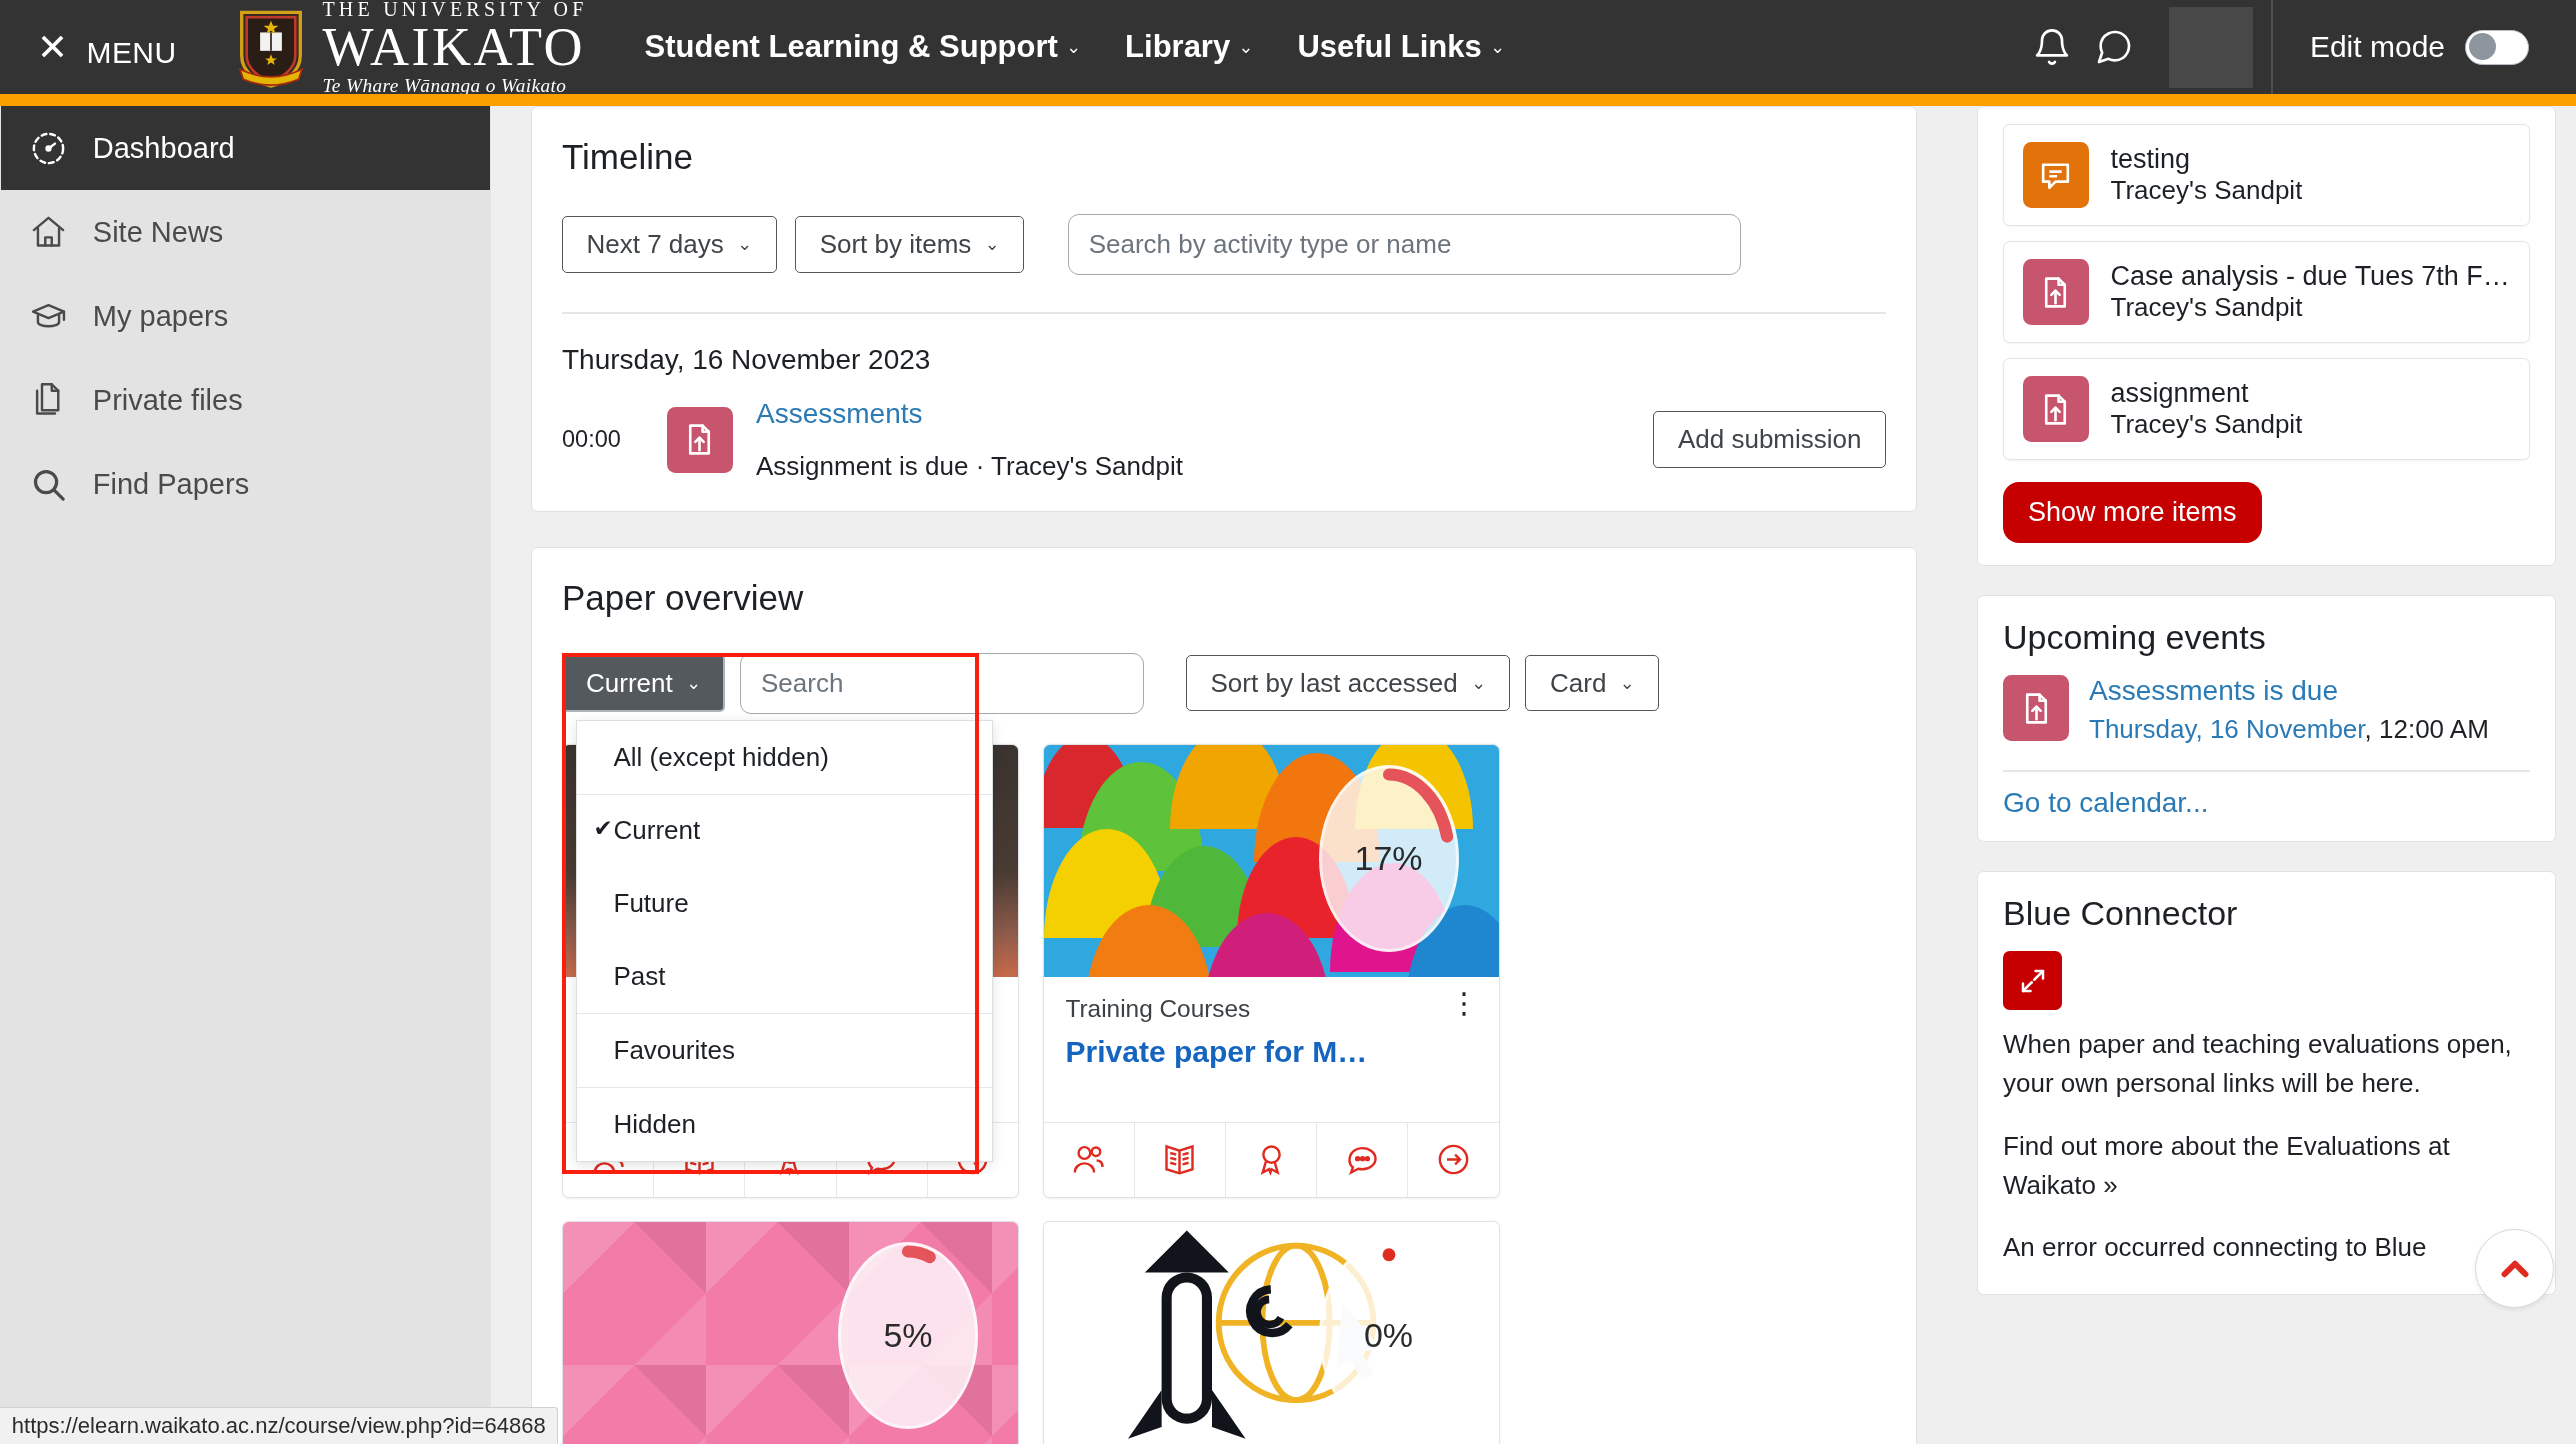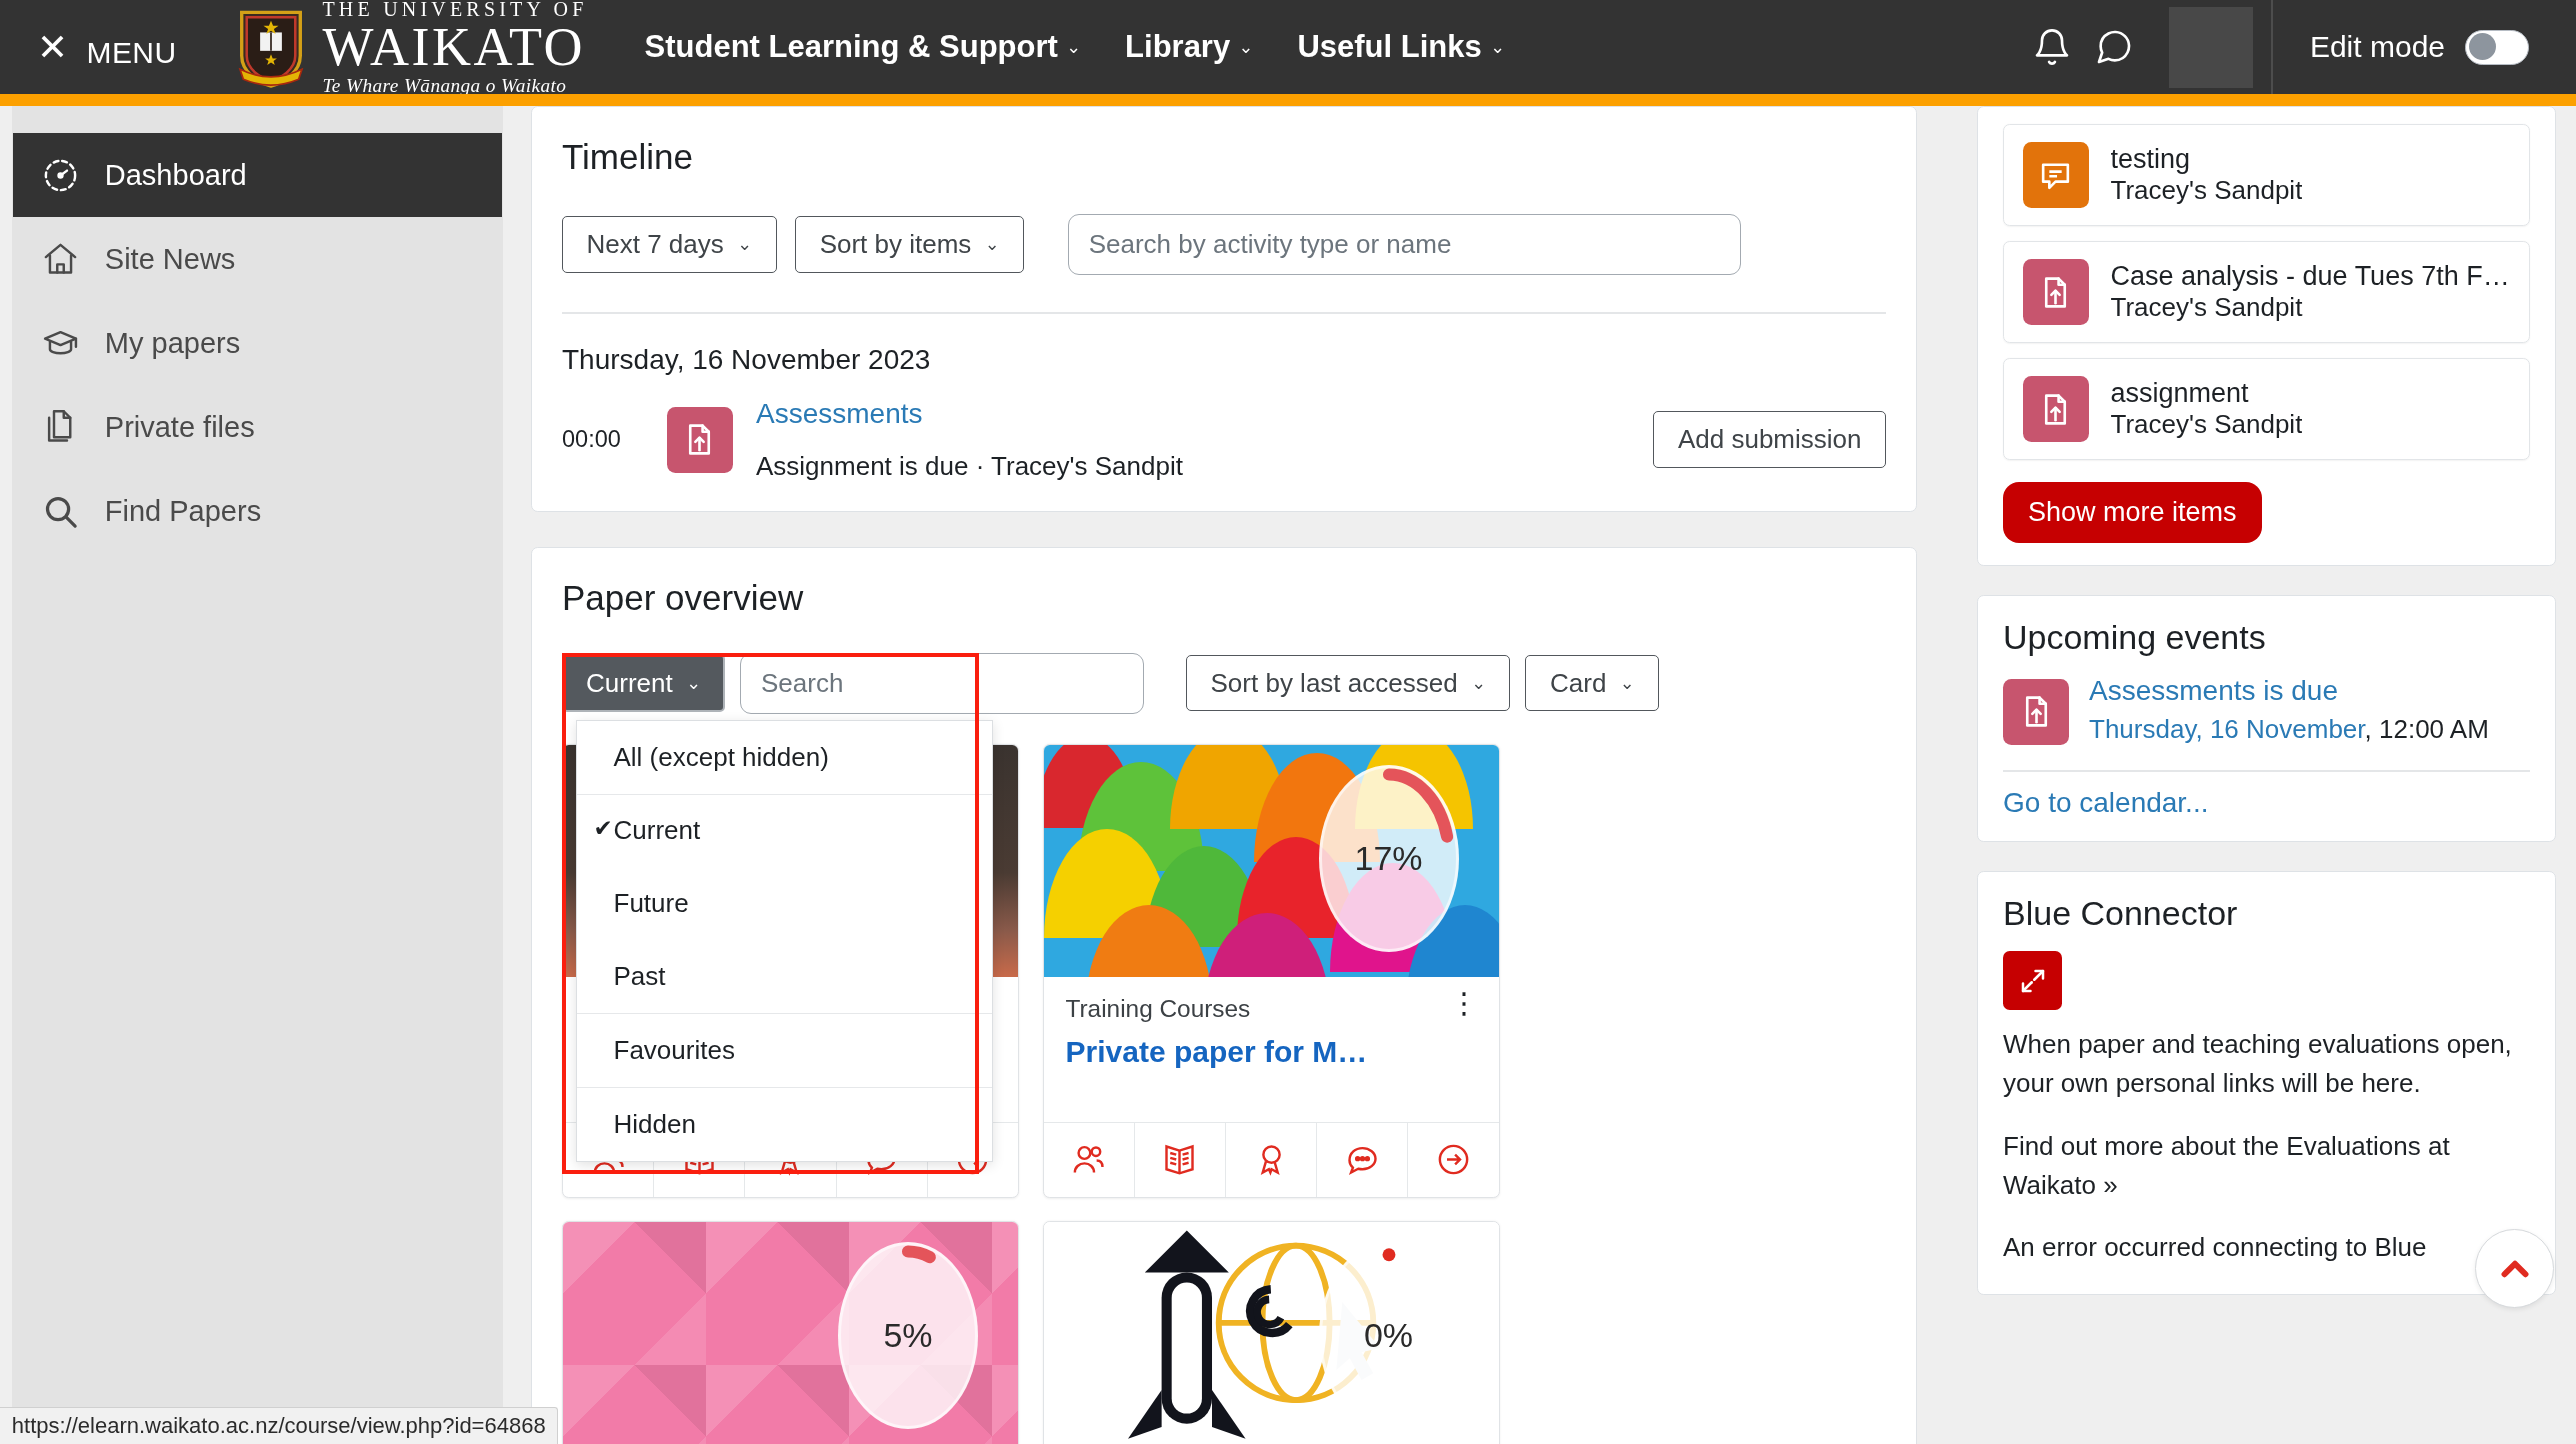--- a/index.html
+++ b/index.html
@@ -45,22 +45,22 @@
   .toggle {
     width: 64px; height: 35px; border-radius: 17.7px; background: #fff;
     border: 1.7px solid #b6bcc4; position: relative; cursor: pointer;
   }
   .toggle .knob {
     position: absolute; left: 2.5px; top: 2.5px; width: 27px; height: 27px;
     border-radius: 50%; background: #8d959e;
   }
   
   #sidebar {
-    position: absolute; top: 106px; left: 12px; width: 491px; height: 1338px;
-    background: #e3e3e3; padding-top: 27px;
+    position: absolute; top: 106px; left: 0; width: 491px; height: 1338px;
+    background: #e3e3e3; 
   }
   .side-item {
     display: flex; align-items: center; height: 84px; margin: 0 0.8px;
     padding-left: 25px; gap: 22px; cursor: pointer; color: #4a4a4a;
   }
   .side-item.active { background: #333333; color: #ffffff; }
   .side-icon { width: 45px; height: 45px; display: flex; align-items: center; justify-content: center; flex: 0 0 45px; }
   .side-label { font-size: 29px; }
   
   #main {
@@ -164,21 +164,21 @@
     box-shadow: 0 0.8px 1.7px rgba(0,0,0,0.05); cursor: pointer;
   }
   .notif-icon { width: 66px; height: 66px; border-radius: 8.4px; flex: 0 0 66px; display: flex; align-items: center; justify-content: center; }
   .notif-texts { overflow: hidden; }
   .notif-name { font-size: 27px; color: #1d2125; white-space: nowrap; overflow: hidden; text-overflow: ellipsis; }
   .notif-sub { font-size: 26px; color: #1d2125; white-space: nowrap; }
   .btn-red {
     background: #c60001; color: #fff; font-size: 27px; border: none; border-radius: 16px;
     padding: 15px 25px; cursor: pointer; display: inline-block; margin-top: 6.7px;
   }
-  .event-row { display: flex; align-items: flex-end; gap: 20px; margin-top: 8.4px; }
+  .event-row { display: flex; align-items: flex-start; gap: 20px; margin-top: 8.4px; }
   .event-texts { display: flex; flex-direction: column; gap: 6.7px; }
   .event-link { font-size: 28px; color: #2a7ab5; cursor: pointer; }
   .event-when { font-size: 26px; color: #1d2125; }
   .event-when .b { color: #2a7ab5; cursor: pointer; }
   .rhr { height: 1.7px; background: #e4e6e8; margin: 25px 0 15px 0; }
   .calendar-link { font-size: 28px; color: #2a7ab5; cursor: pointer; }
   .blue-icon {
     width: 59px; height: 59px; background: #c60001; border-radius: 6.7px;
     display: flex; align-items: center; justify-content: center; margin-bottom: 15px;
   }

